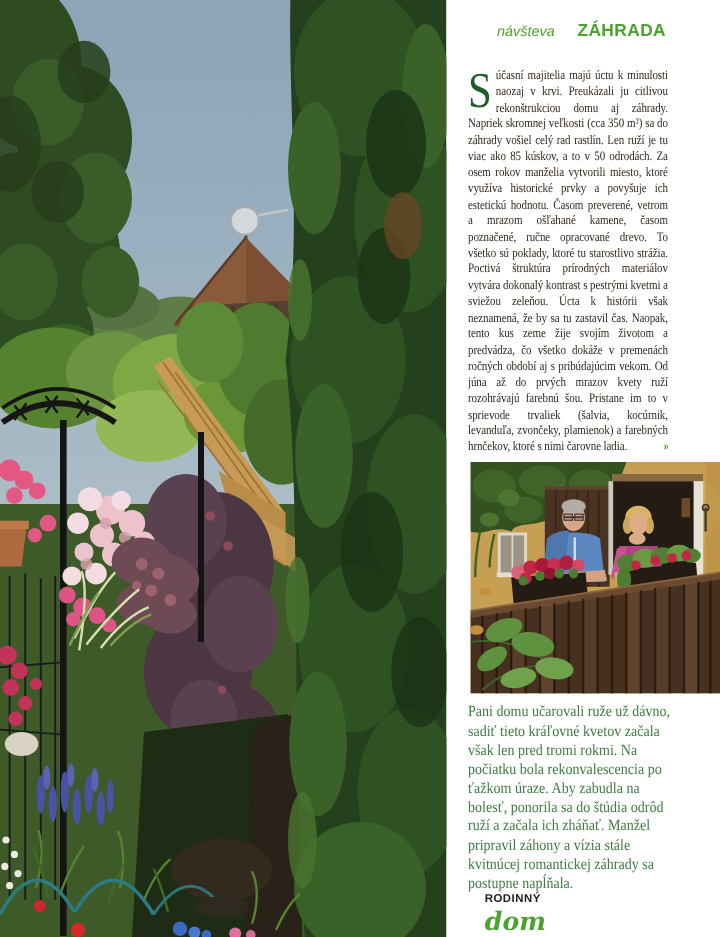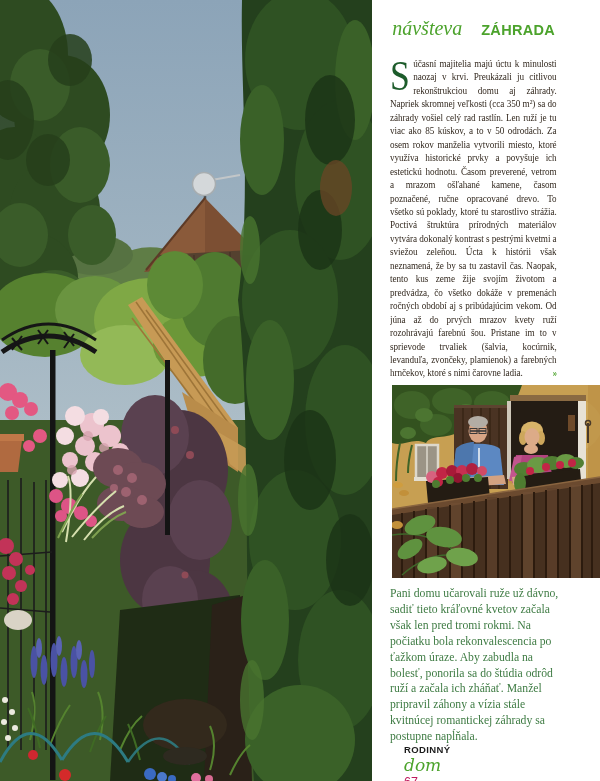--- a/index.html
+++ b/index.html
@@ -5,21 +5,21 @@
   :root{ --green:#4ca32c; }
   html,body{ margin:0; padding:0; }
   body{
     width:600px; height:781px; background:#ffffff; position:relative;
     overflow:hidden; font-family:"Liberation Serif", serif;
   }
   .photo-main{ position:absolute; left:0; top:0; width:372px; height:781px; }
   .photo-main svg, .photo-balcony svg{ display:block; width:100%; height:100%; }
   .col{ position:absolute; left:390px; top:0; width:210px; height:781px; }
   .kicker{ position:absolute; top:17px; left:0; width:165px; text-align:right; white-space:nowrap; }
-  .kicker-italic{ font-style:italic; font-size:20px; color:var(--green); font-family:Liberation Serif, serif;margin-top:16px; }
+  .kicker-italic{ font-style:italic; font-size:12px; color:var(--green); font-family:Liberation Sans, sans-serif;margin-top:16px; }
   .kicker-bold{ font-weight:bold; font-size:14.5px; letter-spacing:.3px; color:var(--green);
     font-family:"Liberation Sans",sans-serif; margin-left:19px; }
   .body-text{
     position:absolute; top:57px; left:0; width:196px; height:326px; overflow:hidden;
     transform:scaleX(.85); transform-origin:0 0;
     font-size:10.8px; line-height:13.45px; letter-spacing:-.1px;
     text-align:justify; color:#33291f;
   }
   .dropcap{
     float:left; font-size:42px; line-height:37px; color:#1d5c2b;
@@ -29,22 +29,22 @@
   .photo-balcony{ position:absolute; top:385px; left:2px; width:208px; height:193px; }
   .caption{
     position:absolute; top:585px; left:0; width:196px;
     transform:scaleX(.9); transform-origin:0 0;
     font-size:13px; line-height:15.9px; color:#3e7b43;
   }
   .footer{ position:absolute; top:744px; left:0; width:184px;
     display:flex; justify-content:flex-end; align-items:baseline;flex-direction:column; }
   .brand-caps{ font-family:"Liberation Sans",sans-serif; font-weight:bold; font-size:9.5px;
     letter-spacing:.4px; color:#1c1c1c; }
-  .brand-script{ font-family:"DejaVu Serif",serif; font-style:italic; font-weight:normal;
-    font-size:17px; color:var(--green); margin-left:2px; }
+  .brand-script{ font-family:"DejaVu Serif",serif; font-style:italic; font-weight:bold;
+    font-size:21px; color:var(--green); margin-left:2px; }
   .page-num{ font-family:"Liberation Sans",sans-serif; font-size:12.5px; color:#be185d; margin-left:14px; }
 </style>
 </head>
 <body>
 
 <div class="photo-main">
   <svg viewBox="0 0 372 781" preserveAspectRatio="none">
     <defs>
       <linearGradient id="sky" x1="0" y1="0" x2="0" y2="1">
         <stop offset="0" stop-color="#8ca4b8"></stop>

